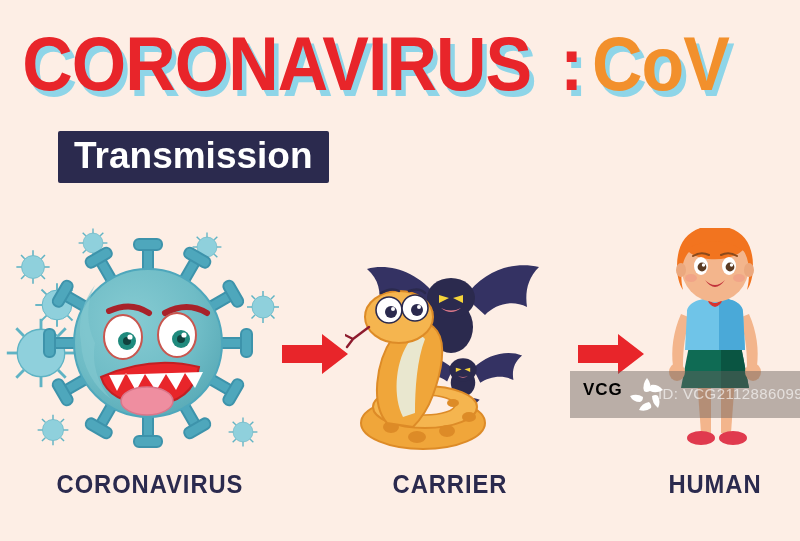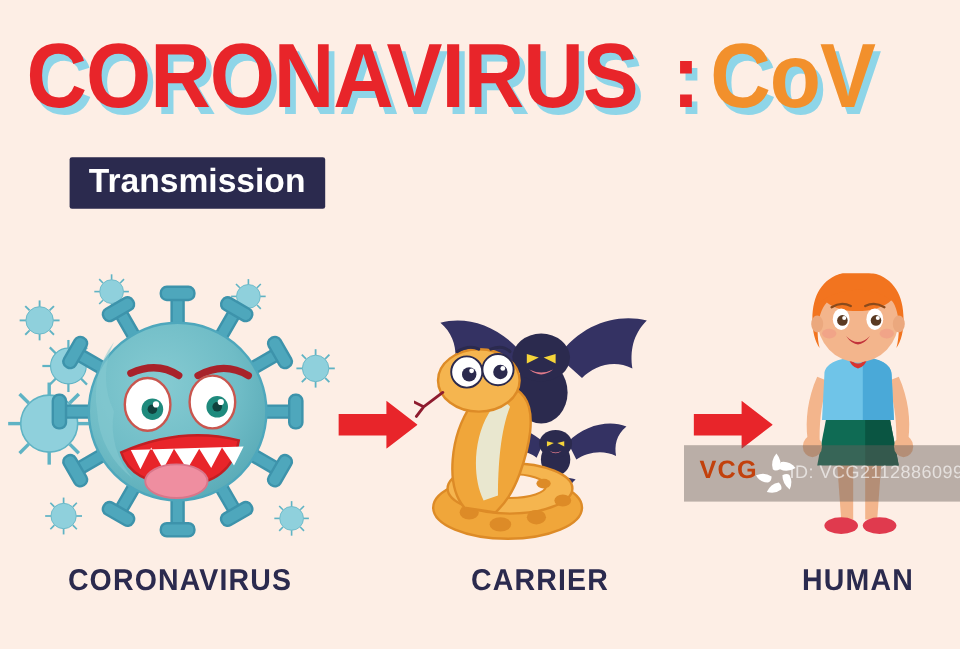--- a/index.html
+++ b/index.html
@@ -43,21 +43,21 @@
   .badge {
     position: absolute;
     left: 58px;
     top: 131px;
     background: #2b2a4e;
     padding: 6px 16px 9px 16px;
     border-radius: 2px;
   }
   .badge-text {
     color: #ffffff;
-    font-size: 28px;
+    font-size: 37px;
     font-weight: bold;
     font-family: "Liberation Sans Narrow", "Liberation Sans", sans-serif;
     letter-spacing: 0px;
     line-height: 1;
     display: block;
   }
 
   
   .stage-label {
     position: absolute;
@@ -97,22 +97,22 @@
     top: 371px;
     width: 230px;
     height: 47px;
     background: rgba(105, 95, 90, 0.45);
     pointer-events: none;
   }
   .wm-logo {
     position: absolute;
     left: 583px;
     top: 381px;
-    color: #c2410c;
-    font-size: 21px;
+    color: #000000;
+    font-size: 17px;
     font-weight: bold;
     letter-spacing: 1px;
     line-height: 1;
     font-family: "Liberation Sans", sans-serif;
   }
   .wm-burst { position: absolute; left: 627px; top: 374px; }
   .wm-id {
     position: absolute;
     left: 658px;
     top: 386px;

